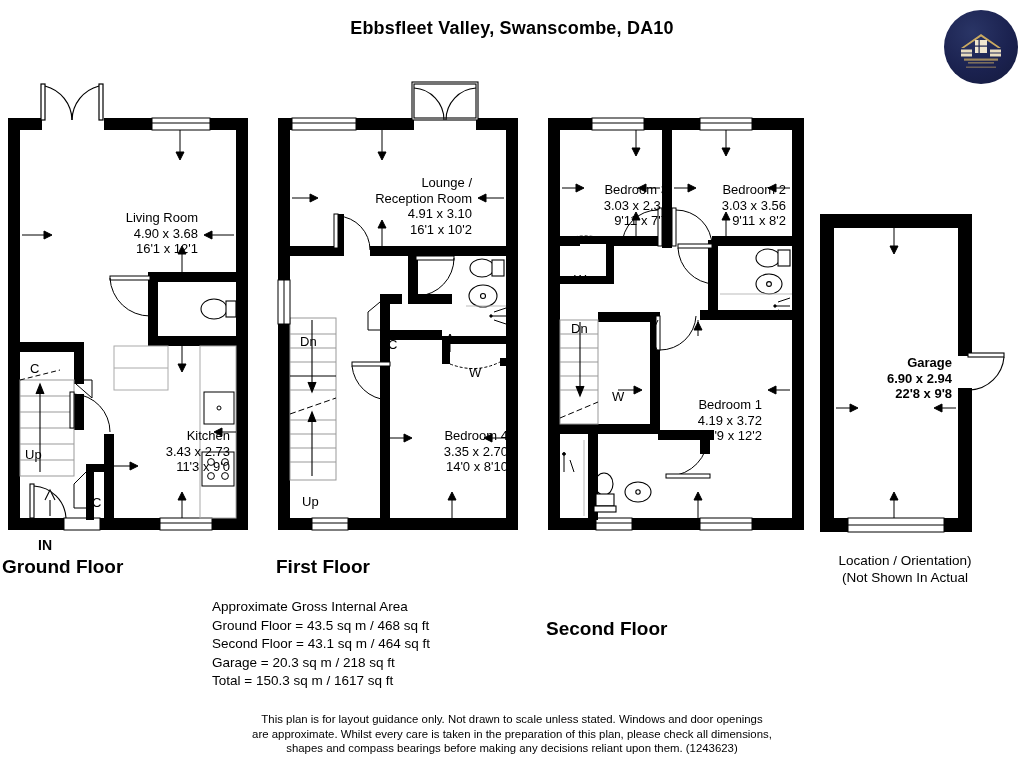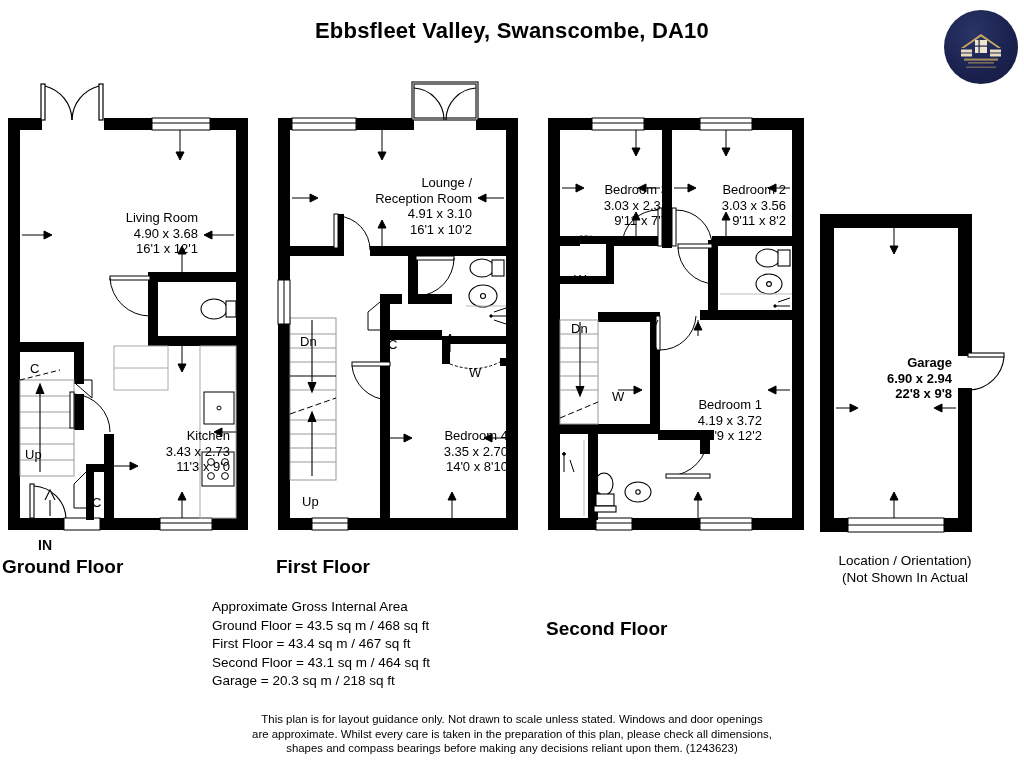--- a/index.html
+++ b/index.html
@@ -1,19 +1,19 @@
 <!DOCTYPE html>
 <html><head>
 <meta charset="utf-8">
 <style>
   html,body{margin:0;padding:0;background:#ffffff;}
   body{width:1024px;height:768px;position:relative;overflow:hidden;
        font-family:"Liberation Sans",sans-serif;color:#000;}
   .plan-title{position:absolute;left:0;top:18px;width:1024px;text-align:center;
-              font-size:22px;font-weight:bold;letter-spacing:.2px;}
+              font-size:18px;font-weight:bold;letter-spacing:.2px;}
   .logo{position:absolute;left:944px;top:10px;width:74px;height:74px;border-radius:50%;
         background:radial-gradient(circle at 38% 30%,#2a3566 0%,#1b2250 55%,#141a3d 100%);
         overflow:hidden;}
   .logo svg{display:block;}
   .floor-label{position:absolute;font-size:19px;font-weight:bold;}
   .gf-label{left:2px;top:556px;}
   .ff-label{left:276px;top:556px;}
   .sf-label{left:546px;top:578px;margin-top:40px;}
   .garage-note{position:absolute;left:800px;top:552px;width:210px;text-align:center;
                font-size:13.5px;line-height:17px;}
@@ -579,22 +579,22 @@
 <div class="floor-label ff-label">First Floor</div>
 <div class="floor-label sf-label">Second Floor</div>
 <div class="garage-note">
   <div>Location / Orientation)</div>
   <div>(Not Shown In Actual</div>
 </div>
 
 <div class="areas">
   <div>Approximate Gross Internal Area</div>
   <div>Ground Floor = 43.5 sq m / 468 sq ft</div>
-  <div>First Floor = 43.4 sq m / 467 sq ft</div>
   <div>Second Floor = 43.1 sq m / 464 sq ft</div>
   <div>Garage = 20.3 sq m / 218 sq ft</div>
+  <div>Total = 150.3 sq m / 1617 sq ft</div>
 </div>
 
 <div class="disclaim">
   <div>This plan is for layout guidance only. Not drawn to scale unless stated. Windows and door openings</div>
   <div>are approximate. Whilst every care is taken in the preparation of this plan, please check all dimensions,</div>
   <div>shapes and compass bearings before making any decisions reliant upon them. (1243623)</div>
 </div>
 
 </body></html>

